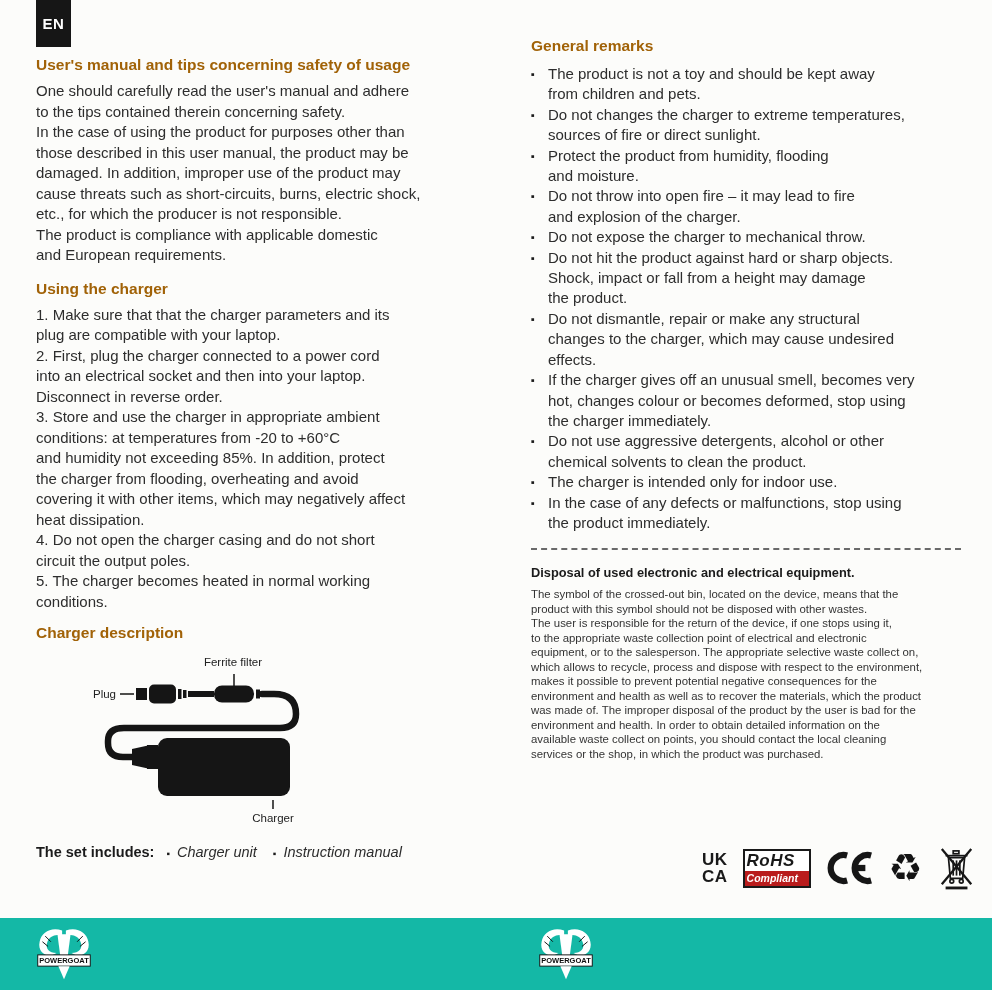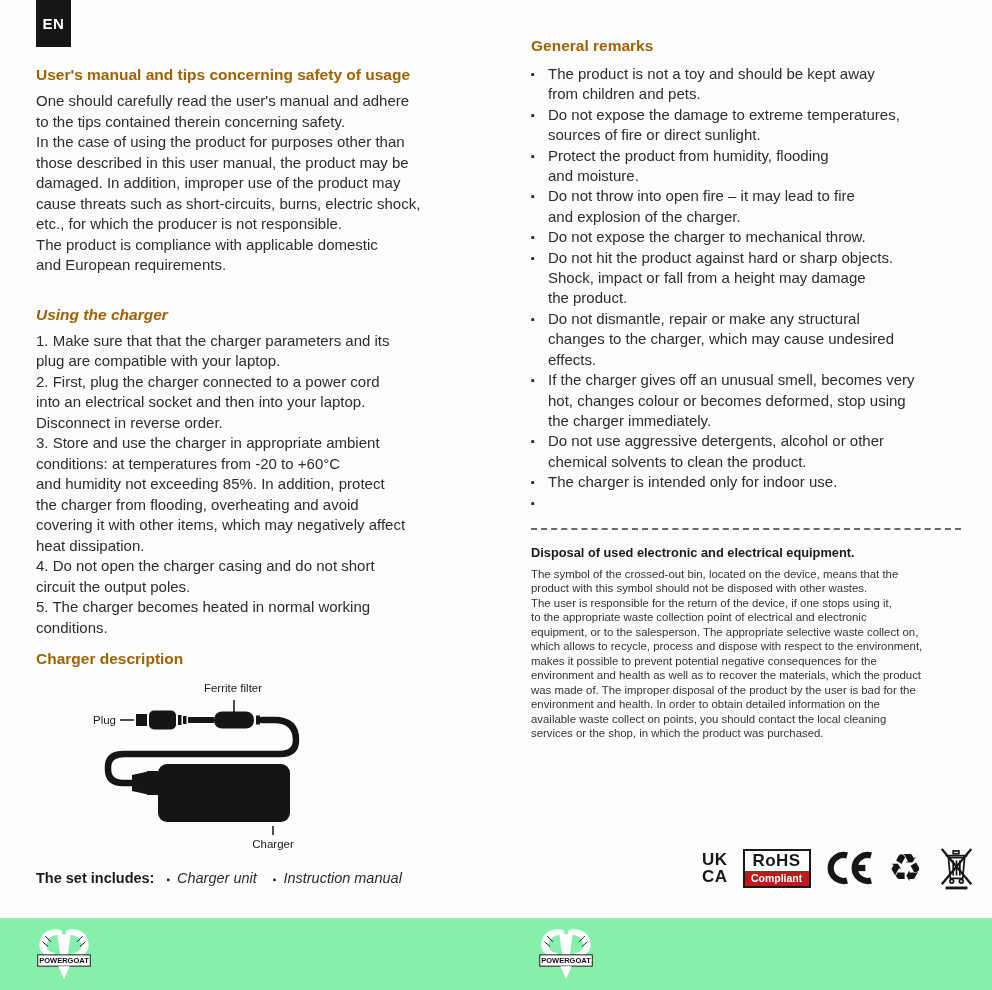--- a/index.html
+++ b/index.html
@@ -7,30 +7,30 @@
     position:relative; width:992px; height:990px; margin:0 auto;
     background:#fcfcfa; overflow:hidden;
     font-family:"Liberation Sans","DejaVu Sans",sans-serif;
     color:#2d2d2d;
   }
   .en-badge {
     position:absolute; left:36px; top:0; width:35px; height:47px;
     background:#161616; color:#ffffff; font-weight:bold; font-size:15px;
     display:flex; align-items:center; justify-content:center; letter-spacing:.5px;
   }
-  .col-left  { position:absolute; left:36px;  top:66px; width:438px; }
+  .col-left  { position:absolute; left:36px;  top:56px; width:438px; }
   .col-right { position:absolute; left:531px; top:37px; width:438px; }
   .section-heading {
     font-size:15.5px; font-weight:bold; color:#a16207; margin:0;
   }
   .body-text {
     font-size:15px; line-height:20.5px; white-space:pre-line;
     margin:7px 0 0; color:#2d2d2d;
   }
-  .mt14 { margin-top:30px;font-style:italic; }
+  .mt14 { margin-top:14px; }
   .mt12 { margin-top:12px; }
   .bullet-list { margin-top:9px; }
   .bullet-item { display:flex; }
   .bullet-marker {
     flex:none; width:17px; font-size:11px; line-height:20.4px; color:#1b1b1b;
   }
   .bullet-text { font-size:15px; line-height:20.4px; white-space:pre-line; }
   .dashed-sep {
     border:0; border-top:2px dashed #6a6a6a; margin:15px 0 0; width:430px;
   }
@@ -46,27 +46,27 @@
   .inc-item { margin-left:12px;font-style:italic; }
   .inc-item .bullet-marker { display:inline; width:auto; margin-right:7px; font-size:10px; }
   
   .marks-row {
     position:absolute; left:702px; top:845px; display:flex; align-items:center; gap:15px;
   }
   .ukca {
     font-weight:900; font-size:17px; line-height:17.5px; letter-spacing:.5px;
     color:#191919; font-family:"Liberation Sans","DejaVu Sans",sans-serif;
   }
-  .rohs { border:2.5px solid #191919; width:64px; text-align:center; background:#fff; }
+  .rohs { border:2.5px solid #191919; width:64px; text-align:left; background:#fff;font-style:italic; }
   .rohs-top { font-size:17px; font-weight:800; letter-spacing:.5px; color:#191919; padding:0 2px; }
   .rohs-bottom { background:#b91c1c; color:#fff; font-size:10.5px; font-weight:600; padding:1px 2px 2px; }
   .recycle-glyph { font-size:38px; line-height:1; color:#141414; font-family:"DejaVu Sans",sans-serif; }
   
   .footer-bar {
-    position:absolute; left:0; right:0; bottom:0; height:72px; background:#86efac;
+    position:absolute; left:0; right:0; bottom:0; height:72px; background:#14b8a6;
   }
   .goat-logo { position:absolute; top:6px; }
   .goat-logo.pos-1 { left:34px; }
   .goat-logo.pos-2 { left:536px; }
 </style>
 </head>
 <body>
 
 <div class="page">
 
@@ -149,21 +149,21 @@
 
     <div class="bullet-list">
       <div class="bullet-item">
         <span class="bullet-marker">▪</span>
         <span class="bullet-text">The product is not a toy and should be kept away
 from children and pets.</span>
       </div>
 
       <div class="bullet-item">
         <span class="bullet-marker">▪</span>
-        <span class="bullet-text">Do not expose the damage to extreme temperatures,
+        <span class="bullet-text">Do not changes the charger to extreme temperatures,
 sources of fire or direct sunlight.</span>
       </div>
 
       <div class="bullet-item">
         <span class="bullet-marker">▪</span>
         <span class="bullet-text">Protect the product from humidity, flooding
 and moisture.</span>
       </div>
 
       <div class="bullet-item">
@@ -204,20 +204,22 @@
 chemical solvents to clean the product.</span>
       </div>
 
       <div class="bullet-item">
         <span class="bullet-marker">▪</span>
         <span class="bullet-text">The charger is intended only for indoor use.</span>
       </div>
 
       <div class="bullet-item">
         <span class="bullet-marker">▪</span>
+        <span class="bullet-text">In the case of any defects or malfunctions, stop using
+the product immediately.</span>
       </div>
     </div>
 
     <hr class="dashed-sep">
 
     <h3 class="disposal-heading">Disposal of used electronic and electrical equipment.</h3>
     <p class="disposal-text">The symbol of the crossed-out bin, located on the device, means that the
 product with this symbol should not be disposed with other wastes.
 The user is responsible for the return of the device, if one stops using it,
 to the appropriate waste collection point of electrical and electronic

